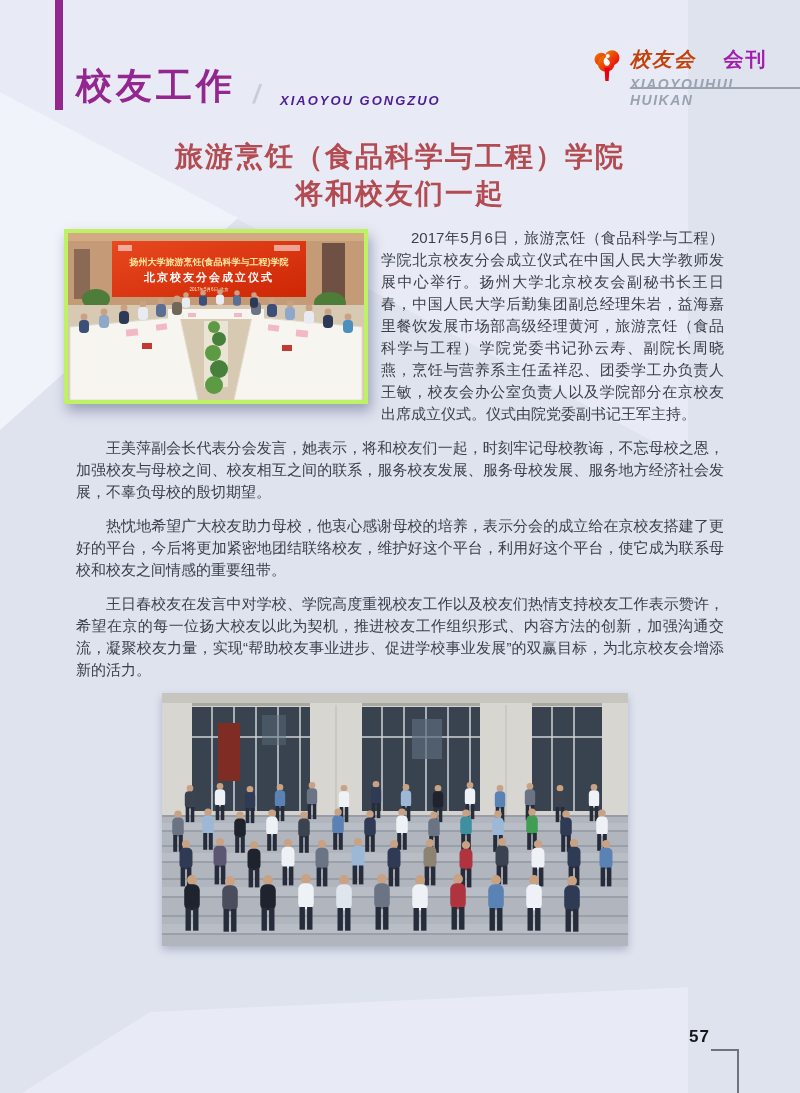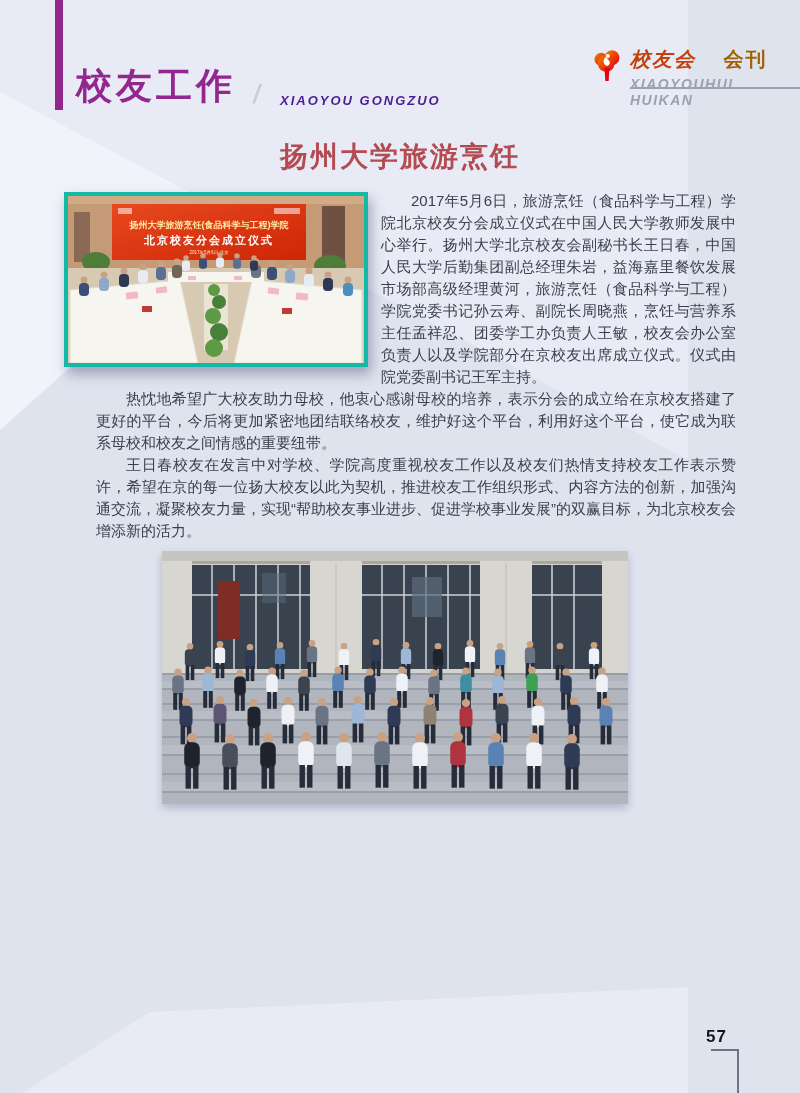--- a/index.html
+++ b/index.html
@@ -19,50 +19,50 @@
   
   .section-bar{position:absolute;left:55px;top:0;width:8px;height:110px;background:#93278f;}
   .section-title{position:absolute;left:76px;top:62px;font-size:36px;font-weight:800;color:#93278f;letter-spacing:4px;}
   .section-slash{position:absolute;left:253px;top:80px;font-size:25px;font-weight:700;font-style:italic;color:#c9cdd9;}
   .section-sub{position:absolute;left:280px;top:93px;font-size:13px;font-weight:700;font-style:italic;color:#4c1d95;letter-spacing:2px;}
 
   .masthead{position:absolute;left:592px;top:46px;display:flex;align-items:flex-start;}
   .masthead .txt{margin-left:8px;}
   .masthead .cn{font-size:20px;font-weight:800;letter-spacing:2px;white-space:nowrap;}
   .masthead .cn .c1{color:#c2410c;font-style:italic;}
-  .masthead .cn .c2{color:#a16207;margin-left:20px;}
+  .masthead .cn .c2{color:#a21caf;margin-left:20px;}
   .masthead .en{font-size:14px;font-weight:700;font-style:italic;color:#9aa2b0;letter-spacing:1.5px;margin-top:3px;}
   .masthead-rule{position:absolute;left:630px;top:87px;width:170px;height:2px;background:#9aa2b0;}
 
   
   .content{position:absolute;left:64px;top:138px;width:672px;}
   .art-title{
     text-align:center;color:#b34c52;font-weight:700;
     font-family:"Liberation Serif","DejaVu Serif",serif;
     font-size:28px;line-height:37px;letter-spacing:2px;
   }
   .article{margin-top:15px;font-size:15px;line-height:22px;color:#3a404d;
     text-align:justify;text-justify:inter-ideograph;}
-  .article p{margin:0;text-indent:2em;padding-left:32px;}
+  .article p{margin:12px;text-indent:2em;}
 
   .photo1{
-    float:left;width:296px;height:167px;background:#14b8a6;padding:4px;
+    float:left;width:296px;height:167px;background:#bef264;padding:4px;
     box-shadow:3px 7px 12px rgba(70,80,120,.45);
     margin:2px 13px 4px 0;
   }
   .photo1 svg{display:block;}
 
   .photo2{
     width:466px;height:253px;margin:9px 0 0 98px;
     box-shadow:0 4px 8px rgba(70,80,120,.3);
   }
   .photo2 svg{display:block;}
 
   
-  .page-number{position:absolute;left:706px;top:1027px;font-size:17px;font-weight:800;color:#15161a;letter-spacing:1px;}
+  .page-number{position:absolute;left:689px;top:1027px;font-size:17px;font-weight:800;color:#15161a;letter-spacing:1px;}
   .corner-h{position:absolute;left:711px;top:1049px;width:28px;height:2px;background:#6d7380;}
   .corner-v{position:absolute;left:737px;top:1049px;width:2px;height:44px;background:#6d7380;}
 </style>
 </head>
 <body>
 
 <div class="page">
 
   <div class="bg bg1"></div>
   <div class="bg bg2"></div>
@@ -92,21 +92,22 @@
       <div class="cn">
         <span class="c1">校友会</span>
         <span class="c2">会刊</span>
       </div>
       <div class="en">XIAOYOUHUI HUIKAN</div>
     </div>
   </div>
   <div class="masthead-rule"></div>
 
   <div class="content">
-    <div class="art-title">扬州大学旅游烹饪</div>
+    <div class="art-title">旅游烹饪（食品科学与工程）学院</div>
+    <div class="art-title">将和校友们一起</div>
 
     <div class="article">
 
       <div class="photo1">
         <svg width="296" height="167" viewBox="0 0 296 167">
           <defs>
             <linearGradient id="bnr" x1="0" y1="0" x2="1" y2="1">
               <stop offset="0" stop-color="#e8491f"></stop>
                 <stop offset="1" stop-color="#cd2606"></stop>
             </linearGradient>
@@ -171,20 +172,21 @@
             <use href="#pp" transform="translate(118,62) scale(.8)" style="color:#e8ecf2"></use>
             <use href="#pp" transform="translate(135,60) scale(.8)" style="color:#3c4f78"></use>
             <use href="#pp" transform="translate(152,59) scale(.8)" style="color:#e8ecf2"></use>
             <use href="#pp" transform="translate(169,60) scale(.8)" style="color:#5a6f93"></use>
             <use href="#pp" transform="translate(186,62) scale(.8)" style="color:#2e3a55"></use>
           </g>
         </svg>
       </div>
 
       <p>2017年5月6日，旅游烹饪（食品科学与工程）学院北京校友分会成立仪式在中国人民大学教师发展中心举行。扬州大学北京校友会副秘书长王日春，中国人民大学后勤集团副总经理朱岩，益海嘉里餐饮发展市场部高级经理黄河，旅游烹饪（食品科学与工程）学院党委书记孙云寿、副院长周晓燕，烹饪与营养系主任孟祥忍、团委学工办负责人王敏，校友会办公室负责人以及学院部分在京校友出席成立仪式。仪式由院党委副书记王军主持。</p>
+      <p>王美萍副会长代表分会发言，她表示，将和校友们一起，时刻牢记母校教诲，不忘母校之恩，加强校友与母校之间、校友相互之间的联系，服务校友发展、服务母校发展、服务地方经济社会发展，不辜负母校的殷切期望。</p>
       <p>热忱地希望广大校友助力母校，他衷心感谢母校的培养，表示分会的成立给在京校友搭建了更好的平台，今后将更加紧密地团结联络校友，维护好这个平台，利用好这个平台，使它成为联系母校和校友之间情感的重要纽带。</p>
       <p>王日春校友在发言中对学校、学院高度重视校友工作以及校友们热情支持校友工作表示赞许，希望在京的每一位扬大校友以此为契机，推进校友工作组织形式、内容方法的创新，加强沟通交流，凝聚校友力量，实现“帮助校友事业进步、促进学校事业发展”的双赢目标，为北京校友会增添新的活力。</p>
 
       <div class="photo2">
         <svg width="466" height="253" viewBox="0 0 466 253">
           <defs>
             <g id="pg">
               <circle cx="0" cy="-1" r="4.6" fill="#c9a183"></circle>
               <rect x="-7.2" y="3" width="14.4" height="24" rx="5.5" fill="currentColor"></rect>
               <rect x="-6" y="25" width="5" height="21" fill="#262c3a"></rect>

